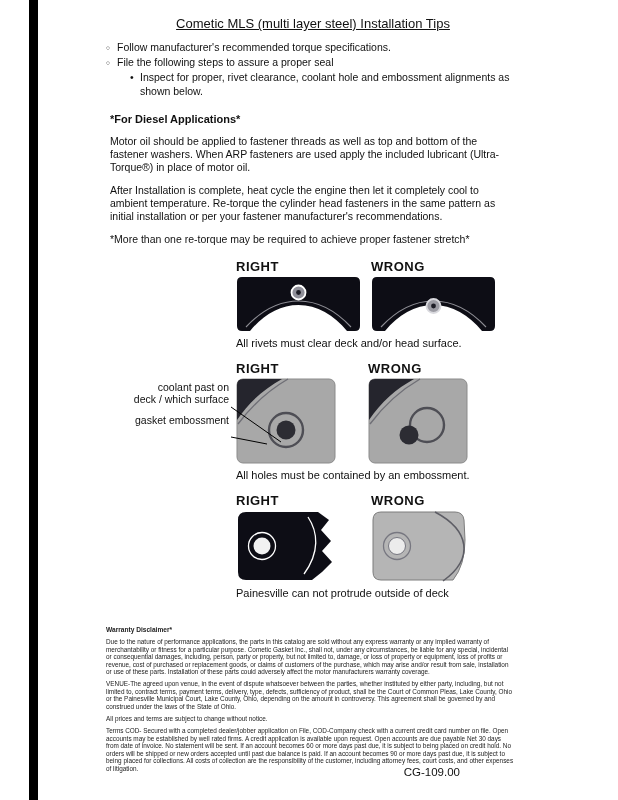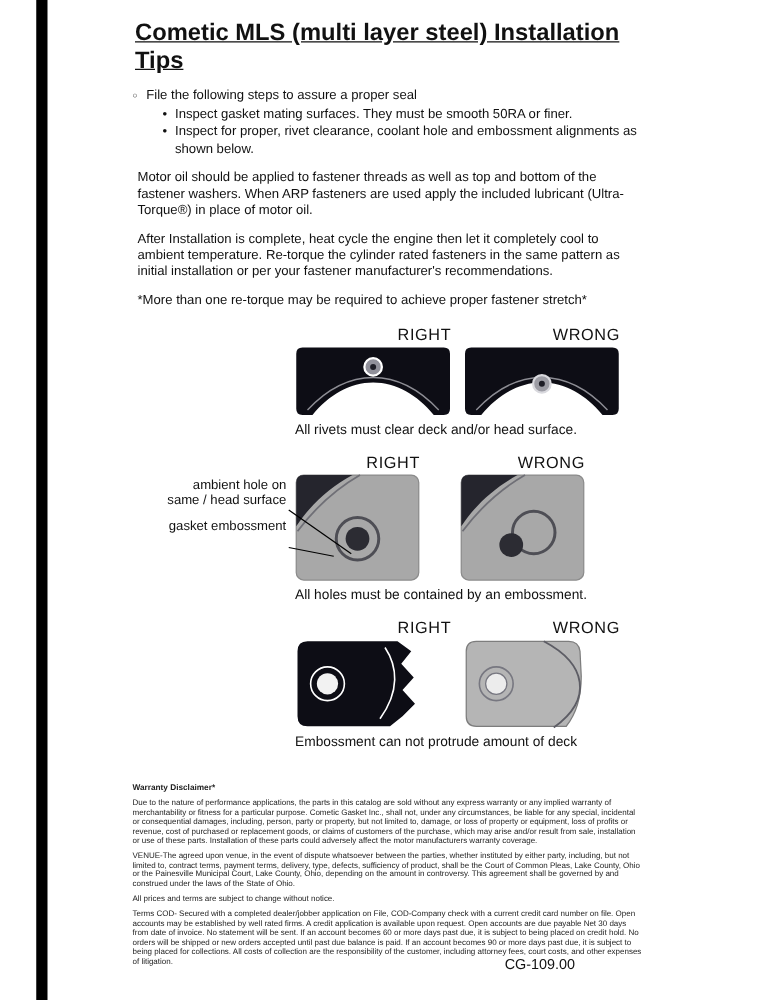--- a/index.html
+++ b/index.html
@@ -1,33 +1,33 @@
 <!DOCTYPE html>
 <html><head>
 <meta charset="utf-8">
 <style>
   html,body{margin:0;padding:0;background:#fff;}
   .page{position:relative;width:618px;height:800px;background:#fff;overflow:hidden;
         font-family:"Liberation Sans", sans-serif;color:#111;}
   .spine{position:absolute;left:29px;top:0;width:9px;height:800px;background:#000;}
   .content{position:absolute;left:106px;top:16px;width:412px;}
-  h1.title{font-size:19px;font-weight:bold;text-decoration:underline;margin:0 0 9px 2px;}
+  h1.title{font-size:13px;font-weight:normal;text-decoration:underline;margin:0 0 9px 2px;text-align:center;}
   .tips{list-style:none;margin:0;padding:0;font-size:10.5px;line-height:14px;}
   .tip{position:relative;padding-left:11px;margin:1px 0;}
   .tip::before{content:"\25CB";position:absolute;left:0;top:1px;font-size:6.5px;}
   .subtips{list-style:none;margin:1px 0 0 0;padding:0;}
   .subtip{position:relative;padding-left:10px;margin-left:13px;}
   .subtip::before{content:"\2022";position:absolute;left:0;top:0;font-size:10.5px;}
   h2.diesel{font-size:11px;font-weight:bold;margin:15px 0 0 4px;}
   p.body{font-size:10.5px;line-height:13px;margin:10px 0 0 4px;width:404px;}
   
   .diagrams{margin:13px 0 0 130px;width:270px;}
   .diag-row{position:relative;margin-bottom:11px;}
   .labels{display:flex;font-size:13px;letter-spacing:.5px;margin-bottom:2px;}
-  .labels .lab{text-align:right;}
+  .labels .lab{text-align:left;font-weight:bold;}
   .w125{width:125px;} .w100{width:100px;}
   .gap10{margin-left:10px;} .gap32{margin-left:32px;}
   .panels{display:flex;}
   .caption{font-size:11px;margin-top:5px;line-height:13px;}
   .callout-text{position:absolute;text-align:right;font-size:10.5px;line-height:12px;width:118px;left:-125px;}
   .co1{top:3px;} .co2{top:36px;}
   .callout-svg{position:absolute;left:-125px;top:16px;pointer-events:none;}
   
   .legal{margin-top:26px;width:408px;font-size:6.4px;line-height:7.4px;color:#222;}
   .legal .lg-head{font-weight:bold;margin-bottom:5px;font-size:6.6px;}
@@ -37,30 +37,31 @@
 </head>
 <body>
 
 <div class="page">
   <div class="spine"></div>
 
   <div class="content">
     <h1 class="title">Cometic MLS (multi layer steel) Installation Tips</h1>
 
     <ul class="tips">
+      <li class="tip"><span>Follow manufacturer's recommended torque specifications.</span></li>
       <li class="tip"><span>File the following steps to assure a proper seal</span>
         <ul class="subtips">
-          <li class="subtip"><span>Inspect gasket mating surfaces.  They must be smooth 50RA or finer.</span></li>
           <li class="subtip"><span>Inspect for proper, rivet clearance, coolant hole and embossment alignments as shown below.</span></li>
         </ul>
       </li>
     </ul>
 
+    <h2 class="diesel">*For Diesel Applications*</h2>
     <p class="body">Motor oil should be applied to fastener threads as well as top and bottom of the fastener washers. When ARP fasteners are used apply the included lubricant (Ultra-Torque®) in place of motor oil.</p>
-    <p class="body">After Installation is complete, heat cycle the engine then let it completely cool to ambient temperature. Re-torque the cylinder rated fasteners in the same pattern as initial installation or per your fastener manufacturer's recommendations.</p>
+    <p class="body">After Installation is complete, heat cycle the engine then let it completely cool to ambient temperature. Re-torque the cylinder head fasteners in the same pattern as initial installation or per your fastener manufacturer's recommendations.</p>
     <p class="body">*More than one re-torque may be required to achieve proper fastener stretch*</p>
 
     <div class="diagrams">
 
       <div class="diag-row">
         <div class="labels">
           <span class="lab w125">RIGHT</span>
           <span class="lab w125 gap10">WRONG</span>
         </div>
         <div class="panels">
@@ -80,22 +81,22 @@
         <div class="caption">All rivets must clear deck and/or head surface.</div>
       </div>
 
       <div class="diag-row">
         <div class="labels">
           <span class="lab w100">RIGHT</span>
           <span class="lab w100 gap32">WRONG</span>
         </div>
         <div class="panels" style="position:relative;">
           <div class="callout-text co1">
-            <div>ambient hole on</div>
-            <div>same / head surface</div>
+            <div>coolant past on</div>
+            <div>deck / which surface</div>
           </div>
           <div class="callout-text co2">gasket embossment</div>
           <svg class="callout-svg" width="290" height="90" viewBox="0 0 290 90">
             <line x1="120" y1="13" x2="170" y2="48" stroke="#000" stroke-width="1"></line>
             <line x1="120" y1="43" x2="156" y2="50" stroke="#000" stroke-width="1"></line>
           </svg>
           <svg width="100" height="86" viewBox="0 0 100 86">
             <rect x="1" y="1" width="98" height="84" rx="6" fill="#a8a8a8" stroke="#8b8b8b"></rect>
             <path fill="#25252d" d="M7,1 H46 C28,11 13,24 1,42 V7 Q1,1 7,1 Z"></path>
             <path fill="none" stroke="#6f6f76" stroke-width="1.4" d="M52,1 C33,12 17,26 2,46"></path>
@@ -126,21 +127,21 @@
             <path fill="none" stroke="#ffffff" stroke-width="1.3" d="M72,7 C82,22 84,42 68,64"></path>
           </svg>
           <svg class="gap10" width="125" height="72" viewBox="0 0 125 72">
             <path fill="#b5b5b5" stroke="#7d7d7d" stroke-width="1" d="M10,2 H84 Q92,2 93,10 L94,30 Q94,55 82,70 H10 Q2,70 2,62 V10 Q2,2 10,2 Z"></path>
             <circle cx="26" cy="36" r="13.5" fill="none" stroke="#777780" stroke-width="1.3"></circle>
             <circle cx="26" cy="36" r="8.5" fill="#ececec" stroke="#777780" stroke-width="1"></circle>
             <path fill="none" stroke="#5d5d65" stroke-width="1.5" d="M64,2 C98,20 104,48 72,71"></path>
           </svg>
         </div>
         <div class="caption">
-          <div>Embossment can not protrude amount of deck</div>
+          <div>Painesville can not protrude outside of deck</div>
         </div>
       </div>
     </div>
 
     <div class="legal">
       <div class="lg-head">Warranty Disclaimer*</div>
       <p>Due to the nature of performance applications, the parts in this catalog are sold without any express warranty or any implied warranty of merchantability or fitness for a particular purpose.  Cometic Gasket Inc., shall not, under any circumstances, be liable for any special, incidental or consequential damages, including, person, party or property, but not limited to, damage, or loss of property or equipment, loss of profits or revenue, cost of purchased or replacement goods, or claims of customers of the purchase, which may arise and/or result from sale, installation or use of these parts.  Installation of these parts could adversely affect the motor manufacturers warranty coverage.</p>
       <p>VENUE-The agreed upon venue, in the event of dispute whatsoever between the parties, whether instituted by either party, including, but not limited to, contract terms, payment terms, delivery, type, defects, sufficiency of product, shall be the Court of Common Pleas, Lake County, Ohio or the Painesville Municipal Court, Lake County, Ohio, depending on the amount in controversy. This agreement shall be governed by and construed under the laws of the State of Ohio.</p>
       <p>All prices and terms are subject to change without notice.</p>
       <p>Terms COD- Secured with a completed dealer/jobber application on File, COD-Company check with a current credit card number on file.  Open accounts may be established by well rated firms.  A credit application is available upon request.  Open accounts are due payable Net 30 days from date of invoice.  No statement will be sent.  If an account becomes 60 or more days past due, it is subject to being placed on credit hold.  No orders will be shipped or new orders accepted until past due balance is paid.  If an account becomes 90 or more days past due, it is subject to being placed for collections.  All costs of collection are the responsibility of the customer, including attorney fees, court costs, and other expenses of litigation.</p>

